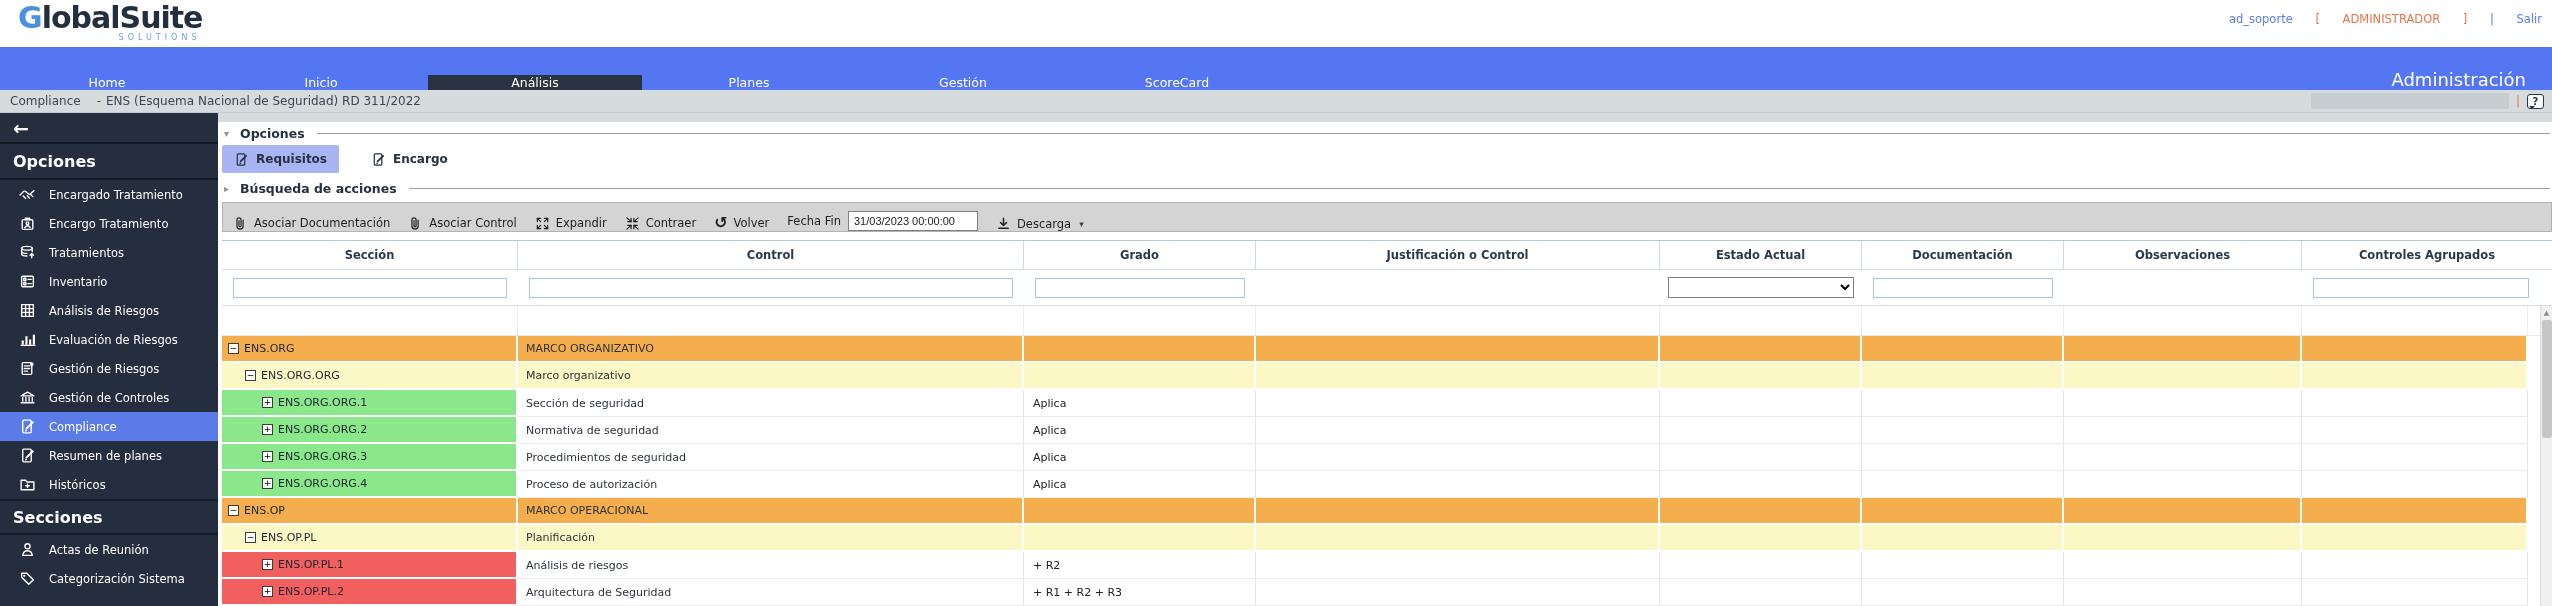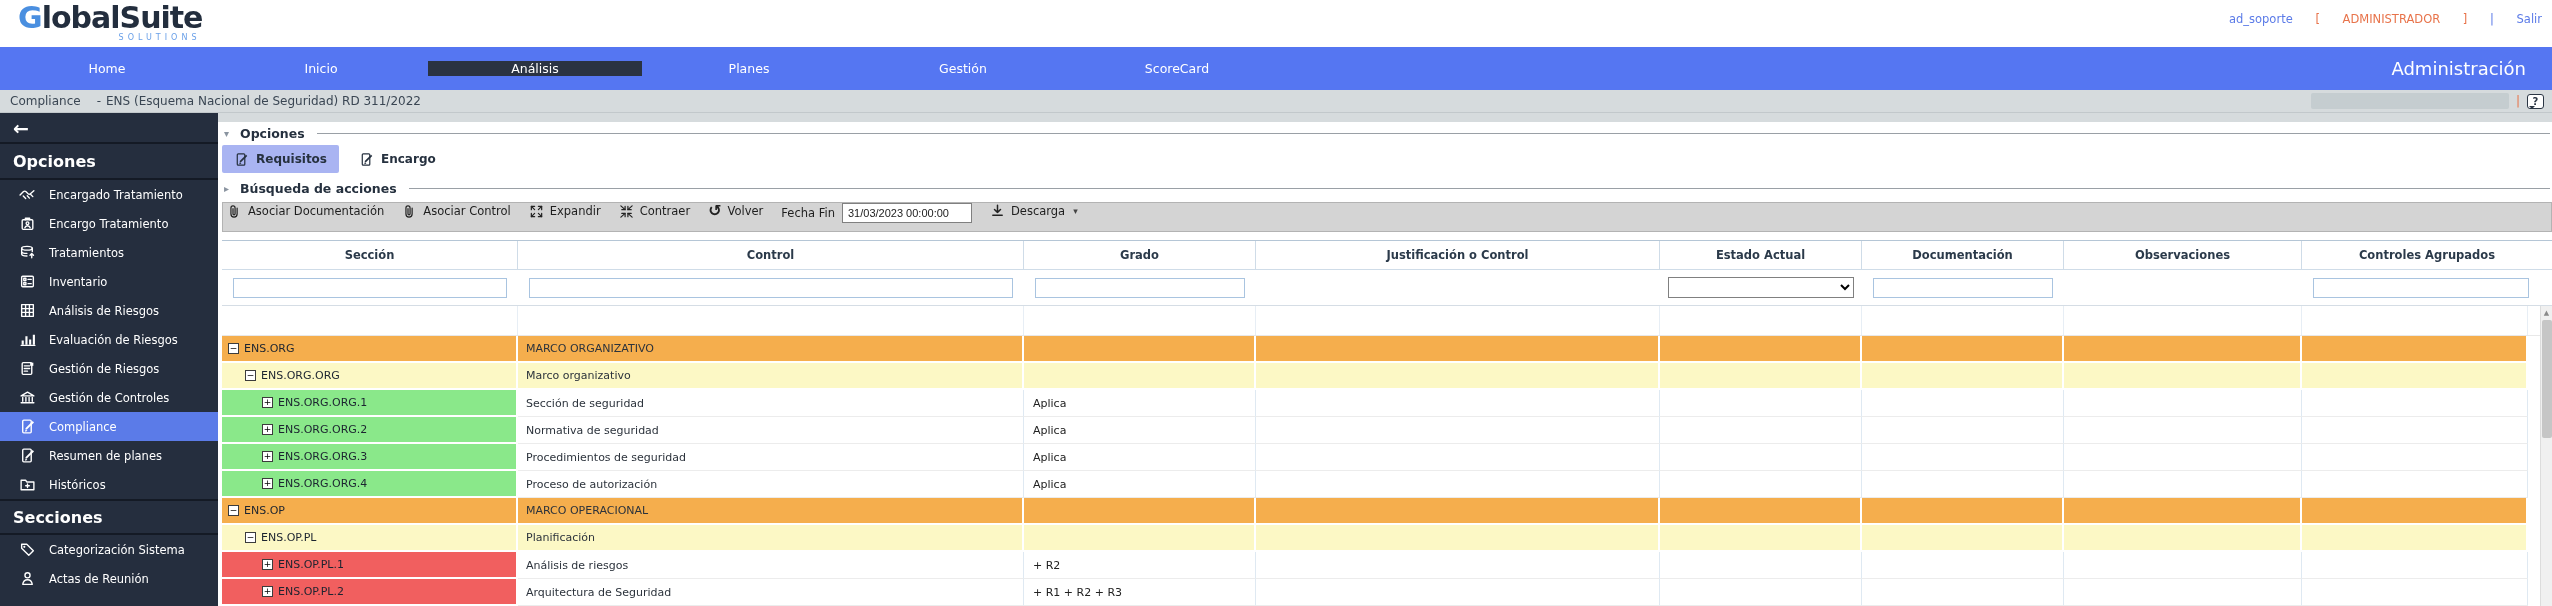--- a/index.html
+++ b/index.html
@@ -10,21 +10,21 @@
   .topbar { height:47px; background:#fff; display:flex; justify-content:space-between; align-items:flex-start; }
   .logo { margin:3px 8px 0 18px; line-height:1; }
   .logo-main { font-size:30px; font-weight:bold; letter-spacing:-1px; color:#232e3e; }
   .logo-g { color:#4a8fe0; }
   .logo-sub { font-size:8px; letter-spacing:4px; color:#6aa0e8; text-align:right; margin-top:1px; padding-right:2px; }
   .userbar { margin:12px 10px 0 0; font-size:11.5px; }
   .u-blue { color:#5b7be8; } .u-orange { color:#e8734a; }
   .userbar span { margin-left:19px; }
 
   
-  .navbar { height:43px; background:#5576f2; display:flex; align-items:center; }
+  .navbar { height:43px; background:#5576f2; display:flex; align-items:flex-end; }
   .nav-item { width:214px; display:flex; align-items:center; justify-content:center;
     color:#fff; font-size:12.5px; cursor:pointer; }
   .nav-item.active { background:#2a3342; }
   .nav-right { margin-left:auto; padding:0 26px; display:flex; align-items:center; color:#fff; font-size:18px; cursor:pointer; }
 
   
   .breadcrumb { height:23px; background:#d6dbdd; border-bottom:1px solid #c2c8cb;
     display:flex; align-items:center; font-size:12px; color:#3a4653; padding:0 8px 0 10px; }
   .bc-title { margin-left:16px; }
   .bc-right { margin-left:auto; display:flex; align-items:center; gap:7px; }
@@ -54,28 +54,28 @@
   
   .main { flex:1; background:#fff; padding-left:4px; overflow:hidden; }
   .main-topstrip { height:9px; background:#d6dbdd; margin-left:-4px; }
 
   .panel-row { height:22px; display:flex; align-items:center; gap:6px; padding-left:2px; }
   .panel-row .arrow { color:#8a94a0; font-size:10px; width:10px; }
   .panel-row .plabel { font-size:12.5px; font-weight:bold; color:#26313f; white-space:nowrap; }
   .panel-row .pline { flex:1; border-top:1px solid #9aa0a6; margin:0 2px 0 6px; }
   .panel-row.search { height:20px; margin-top:4px; }
 
-  .tabs-row { height:30px; display:flex; gap:8px; align-items:center; }
+  .tabs-row { height:30px; display:flex; gap:20px; align-items:center; }
   .tab { height:28px; display:flex; align-items:center; gap:7px; padding:0 12px;
     font-size:12px; font-weight:bold; color:#26313f; cursor:pointer; border-radius:2px; }
   .tab.selected { background:#a9b4f2; }
   .tab-ico { display:flex; color:#26313f; }
 
   .toolbar { height:30px; margin-top:4px; background:#d4d4d4; border:1px solid #b3b3b3;
-    display:flex; align-items:flex-start; gap:18px; padding-left:4px; font-size:11.5px; color:#1e1e1e; }
+    display:flex; align-items:flex-end; gap:18px; padding-left:10px; font-size:11.5px; color:#1e1e1e; }
   .tb-btn { display:flex; align-items:center; gap:6px; cursor:pointer; }
   .tb-ico { display:flex; color:#222; }
   .tb-undo-glyph { font-size:16px; font-weight:bold; line-height:1; }
   .fechafin { display:flex; align-items:center; gap:7px; }
   .fechafin input { width:130px; height:20px; border:1px solid #808080; font-size:11px;
     font-family:Liberation Sans, sans-serif; padding:0 5px; color:#222; }
   .tb-caret { font-size:9px; color:#444; margin-left:2px; }
 
   
   .grid { margin-top:8px; width:2330px; }
@@ -264,34 +264,34 @@
               <path fill="none" stroke="currentColor" stroke-width="1.3" stroke-linecap="round" stroke-linejoin="round" d="M2 4h4.2L7.5 5.7H14V13H2z"></path>
               <path fill="none" stroke="currentColor" stroke-width="1.3" stroke-linecap="round" stroke-linejoin="round" d="M8 7.5v3.4M6.3 9.2h3.4"></path>
             </svg>
           </span>
           <span>Históricos</span>
         </div>
         <div class="sb-heading secciones">Secciones</div>
         <div class="sb-item">
           <span class="sb-ico">
             <svg viewBox="0 0 16 16" width="17" height="17">
+              <circle fill="none" stroke="currentColor" stroke-width="1.3" stroke-linecap="round" stroke-linejoin="round" cx="8" cy="5" r="2.4"></circle>
+              <path fill="none" stroke="currentColor" stroke-width="1.3" stroke-linecap="round" stroke-linejoin="round" d="M3.5 13.5c.5-3 2.3-4.3 4.5-4.3s4 1.3 4.5 4.3z"></path>
+            </svg>
+          </span>
+          <span>Actas de Reunión</span>
+        </div>
+        <div class="sb-item">
+          <span class="sb-ico">
+            <svg viewBox="0 0 16 16" width="17" height="17">
               <path fill="none" stroke="currentColor" stroke-width="1.3" stroke-linecap="round" stroke-linejoin="round" d="M2.5 3h4.8l6.2 6.2-4.3 4.3L2.5 6.8z"></path>
               <circle fill="currentColor" cx="5" cy="5.5" r="1"></circle>
             </svg>
           </span>
           <span>Categorización Sistema</span>
-        </div>
-        <div class="sb-item">
-          <span class="sb-ico">
-            <svg viewBox="0 0 16 16" width="17" height="17">
-              <circle fill="none" stroke="currentColor" stroke-width="1.3" stroke-linecap="round" stroke-linejoin="round" cx="8" cy="5" r="2.4"></circle>
-              <path fill="none" stroke="currentColor" stroke-width="1.3" stroke-linecap="round" stroke-linejoin="round" d="M3.5 13.5c.5-3 2.3-4.3 4.5-4.3s4 1.3 4.5 4.3z"></path>
-            </svg>
-          </span>
-          <span>Actas de Reunión</span>
         </div>
       </div>
   </div>
 
   <div class="main">
     <div class="main-topstrip"></div>
 
     <div class="panel-row">
       <span class="arrow">▾</span>
       <span class="plabel">Opciones</span>

